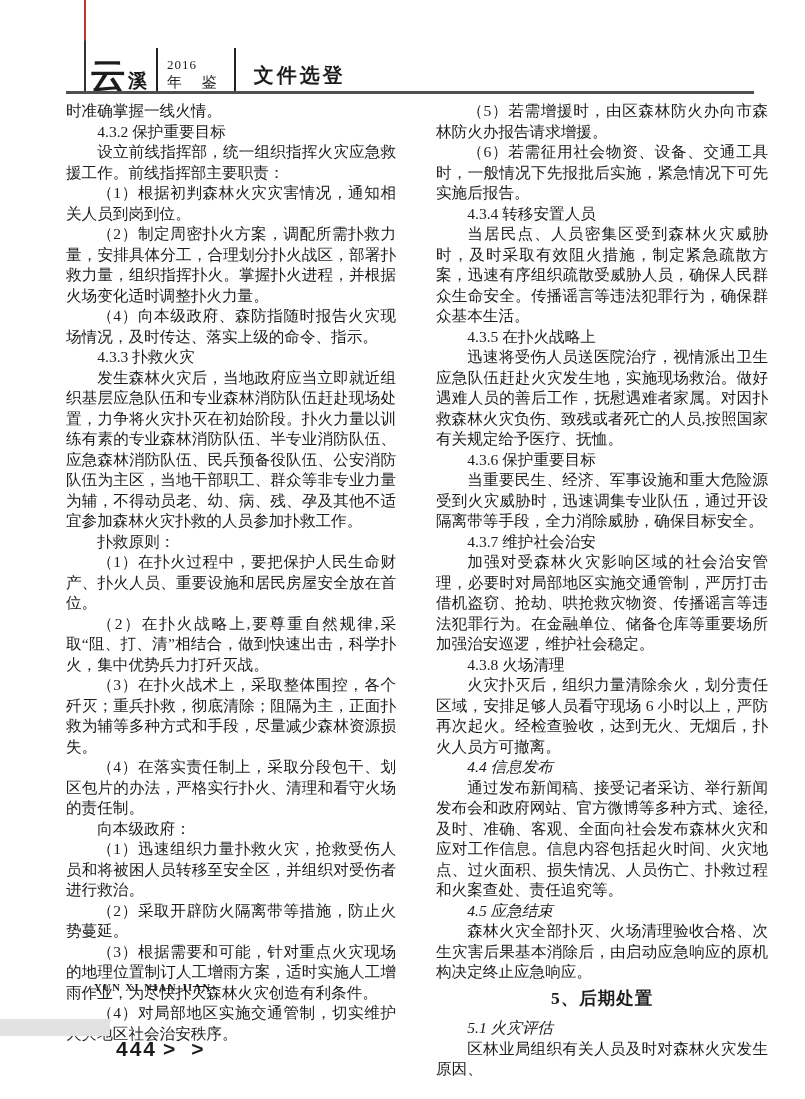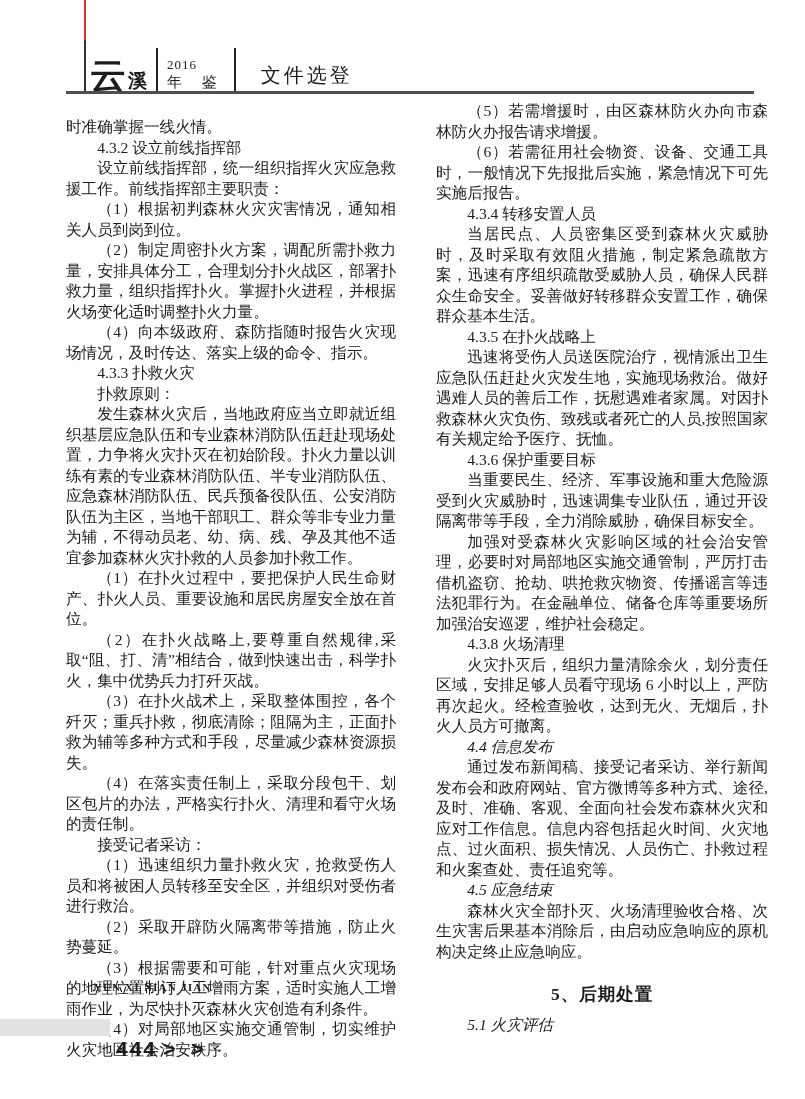--- a/index.html
+++ b/index.html
@@ -23,40 +23,40 @@
   .masthead {
     position:absolute; left:90px; top:42px; height:50px;
     display:flex; align-items:flex-end;
   }
   .logo-main { font-size:36px; font-weight:bold; line-height:0.9; letter-spacing:0; }
   .logo-sub  { font-size:19px; font-weight:bold; margin-left:2px; line-height:1; padding-bottom:2px; }
   .vdiv { width:2px; height:44px; background:#222; margin:0 9px; }
   .year-block { display:flex; flex-direction:column; justify-content:flex-end; line-height:1.25; }
   .year-num { font-size:13px; letter-spacing:1px; }
   .year-label { font-size:15px; letter-spacing:8px; white-space:nowrap; }
-  .section-name { font-size:20px; font-weight:normal; letter-spacing:3px; margin-left:16px; padding-bottom:3px; white-space:nowrap; }
+  .section-name { font-size:20px; font-weight:bold; letter-spacing:3px; margin-left:9px; padding-bottom:3px; white-space:nowrap; }
   .header-rule { position:absolute; left:66px; top:91px; width:688px; height:3px; background:#4f4f4f; }
 
   
   .column {
     position:absolute; top:101px;
     font-size:15.6px; line-height:20.5px;
     text-align:justify; text-justify:inter-ideograph;
   }
   .col-left  { left:66px;  width:330px; }
   .col-right { left:436px; width:332px; }
   .column p { margin:0; }
-  p.cont { text-indent:0;margin-top:16px; }
+  p.cont { text-indent:0; }
   p.body { text-indent:2em; }
   p.h3   { text-indent:2em; }
   p.h4i  { text-indent:2em; font-style:italic; }
   p.section {
     text-indent:0; text-align:center;
     font-weight:bold; font-size:17.5px;
-    margin-top:22px; margin-bottom:10px;
+    margin-top:5px; margin-bottom:10px;
     letter-spacing:1px;
   }
 
   
   .footer-bar { position:absolute; left:0; top:1019px; width:110px; height:17px; background:#e2e2e2; }
   .footer-line {
     position:absolute; left:116px; top:1009px;
     font-family:"Liberation Sans","DejaVu Sans",sans-serif;
     font-size:21px; font-weight:bold; letter-spacing:2px;margin-top:28px;
   }
@@ -80,55 +80,57 @@
     <span class="year-num">2016</span>
     <span class="year-label">年 鉴</span>
   </span>
   <span class="vdiv"></span>
   <span class="section-name">文件选登</span>
 </div>
 <div class="header-rule"></div>
 
 <div class="column col-left">
     <p class="cont">时准确掌握一线火情。</p>
-    <p class="h3">4.3.2 设立前线指挥部</p>
+    <p class="h3">4.3.2 保护重要目标</p>
     <p class="body">设立前线指挥部，统一组织指挥火灾应急救援工作。前线指挥部主要职责：</p>
     <p class="body">（1）根据初判森林火灾灾害情况，通知相关人员到岗到位。</p>
     <p class="body">（2）制定周密扑火方案，调配所需扑救力量，安排具体分工，合理划分扑火战区，部署扑救力量，组织指挥扑火。掌握扑火进程，并根据火场变化适时调整扑火力量。</p>
     <p class="body">（4）向本级政府、森防指随时报告火灾现场情况，及时传达、落实上级的命令、指示。</p>
     <p class="h3">4.3.3 扑救火灾</p>
+    <p class="body">发生森林火灾后，当地政府应当立即就近组织基层应急队伍和专业森林消防队伍赶赴现场处置，力争将火灾扑灭在初始阶段。扑火力量以训练有素的专业森林消防队伍、半专业消防队伍、应急森林消防队伍、民兵预备役队伍、公安消防队伍为主区，当地干部职工、群众等非专业力量为辅，不得动员老、幼、病、残、孕及其他不适宜参加森林火灾扑救的人员参加扑救工作。</p>
     <p class="body">扑救原则：</p>
-    <p class="body">发生森林火灾后，当地政府应当立即就近组织基层应急队伍和专业森林消防队伍赶赴现场处置，力争将火灾扑灭在初始阶段。扑火力量以训练有素的专业森林消防队伍、半专业消防队伍、应急森林消防队伍、民兵预备役队伍、公安消防队伍为主区，当地干部职工、群众等非专业力量为辅，不得动员老、幼、病、残、孕及其他不适宜参加森林火灾扑救的人员参加扑救工作。</p>
     <p class="body">（1）在扑火过程中，要把保护人民生命财产、扑火人员、重要设施和居民房屋安全放在首位。</p>
     <p class="body">（2）在扑火战略上,要尊重自然规律,采取“阻、打、清”相结合，做到快速出击，科学扑火，集中优势兵力打歼灭战。</p>
     <p class="body">（3）在扑火战术上，采取整体围控，各个歼灭；重兵扑救，彻底清除；阻隔为主，正面扑救为辅等多种方式和手段，尽量减少森林资源损失。</p>
     <p class="body">（4）在落实责任制上，采取分段包干、划区包片的办法，严格实行扑火、清理和看守火场的责任制。</p>
-    <p class="body">接受记者采访：</p>
+    <p class="body">向本级政府：</p>
     <p class="body">（1）迅速组织力量扑救火灾，抢救受伤人员和将被困人员转移至安全区，并组织对受伤者进行救治。</p>
     <p class="body">（2）采取开辟防火隔离带等措施，防止火势蔓延。</p>
     <p class="body">（3）根据需要和可能，针对重点火灾现场的地理位置制订人工增雨方案，适时实施人工增雨作业，为尽快扑灭森林火灾创造有利条件。</p>
     <p class="body">（4）对局部地区实施交通管制，切实维护火灾地区社会治安秩序。</p>
   </div>
 <div class="column col-right">
     <p class="body">（5）若需增援时，由区森林防火办向市森林防火办报告请求增援。</p>
     <p class="body">（6）若需征用社会物资、设备、交通工具时，一般情况下先报批后实施，紧急情况下可先实施后报告。</p>
     <p class="h3">4.3.4 转移安置人员</p>
-    <p class="body">当居民点、人员密集区受到森林火灾威胁时，及时采取有效阻火措施，制定紧急疏散方案，迅速有序组织疏散受威胁人员，确保人民群众生命安全。妥善做好转移群众安置工作，确保群众基本生活。</p>
+    <p class="body">当居民点、人员密集区受到森林火灾威胁时，及时采取有效阻火措施，制定紧急疏散方案，迅速有序组织疏散受威胁人员，确保人民群众生命安全。传播谣言等违法犯罪行为，确保群众基本生活。</p>
     <p class="h3">4.3.5 在扑火战略上</p>
     <p class="body">迅速将受伤人员送医院治疗，视情派出卫生应急队伍赶赴火灾发生地，实施现场救治。做好遇难人员的善后工作，抚慰遇难者家属。对因扑救森林火灾负伤、致残或者死亡的人员,按照国家有关规定给予医疗、抚恤。</p>
     <p class="h3">4.3.6 保护重要目标</p>
     <p class="body">当重要民生、经济、军事设施和重大危险源受到火灾威胁时，迅速调集专业队伍，通过开设隔离带等手段，全力消除威胁，确保目标安全。</p>
+    <p class="h3">4.3.7 维护社会治安</p>
     <p class="body">加强对受森林火灾影响区域的社会治安管理，必要时对局部地区实施交通管制，严厉打击借机盗窃、抢劫、哄抢救灾物资、传播谣言等违法犯罪行为。在金融单位、储备仓库等重要场所加强治安巡逻，维护社会稳定。</p>
     <p class="h3">4.3.8 火场清理</p>
     <p class="body">火灾扑灭后，组织力量清除余火，划分责任区域，安排足够人员看守现场 6 小时以上，严防再次起火。经检查验收，达到无火、无烟后，扑火人员方可撤离。</p>
     <p class="h4i">4.4 信息发布</p>
     <p class="body">通过发布新闻稿、接受记者采访、举行新闻发布会和政府网站、官方微博等多种方式、途径,及时、准确、客观、全面向社会发布森林火灾和应对工作信息。信息内容包括起火时间、火灾地点、过火面积、损失情况、人员伤亡、扑救过程和火案查处、责任追究等。</p>
     <p class="h4i">4.5 应急结束</p>
     <p class="body">森林火灾全部扑灭、火场清理验收合格、次生灾害后果基本消除后，由启动应急响应的原机构决定终止应急响应。</p>
     <p class="section">5、后期处置</p>
     <p class="h4i">5.1 火灾评估</p>
+    <p class="body">区林业局组织有关人员及时对森林火灾发生原因、</p>
   </div>
 
 <div class="footer-bar"></div>
 <div class="footer-line">
   <span>444</span><span class="footer-arrows">&gt; &gt;</span>
 </div>
 <div class="footer-pinyin">YUN XI NIAN JIAN</div>
 
 </body></html>

